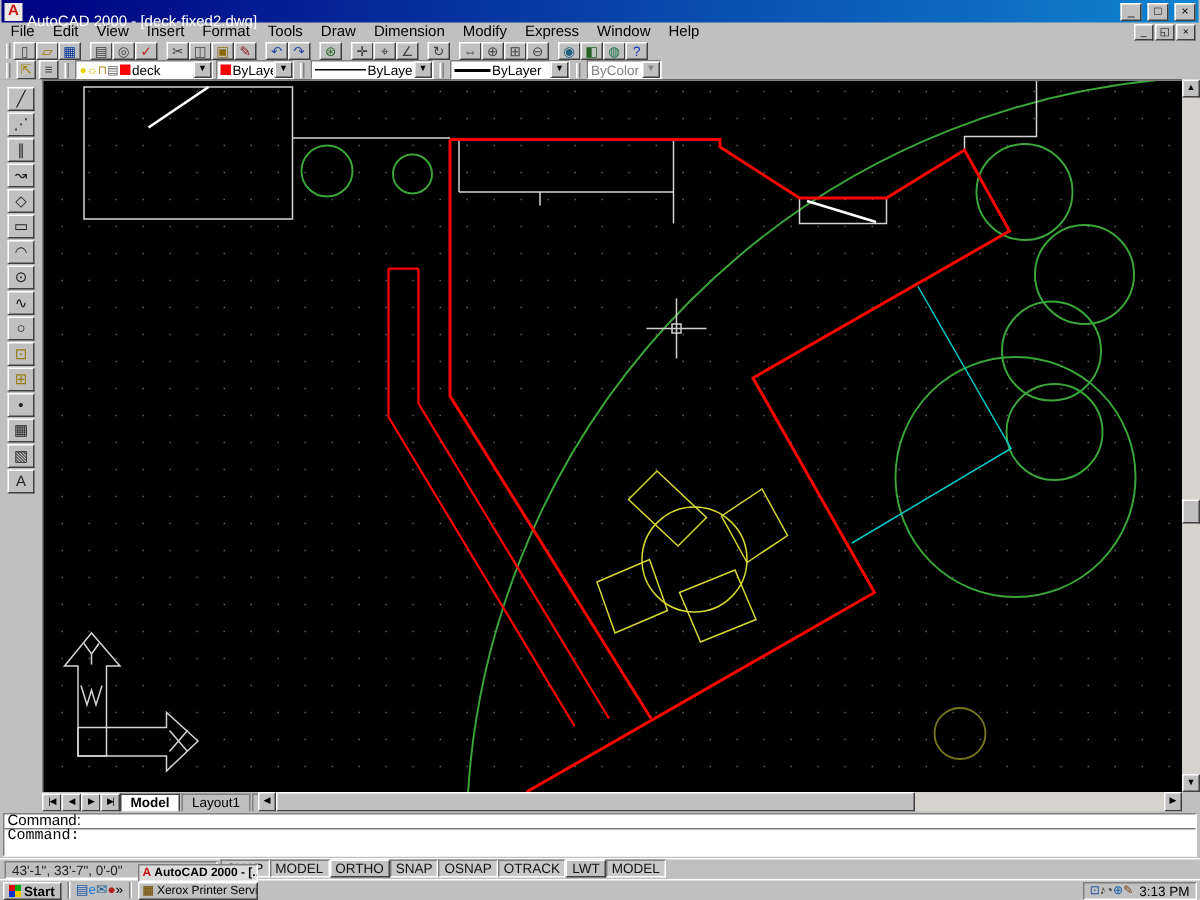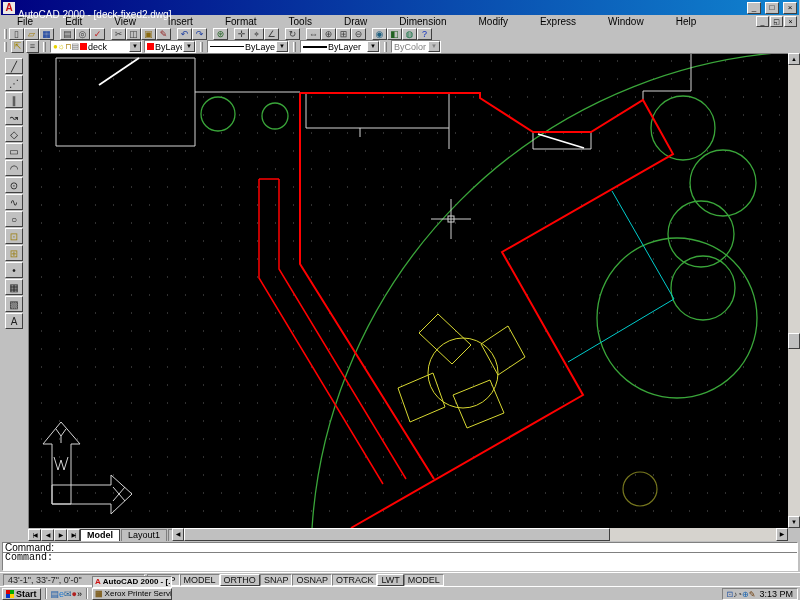--- a/index.html
+++ b/index.html
@@ -8,21 +8,21 @@
 .out{border:1px solid;border-color:#ffffff #404040 #404040 #ffffff;background:#c0c0c0;}
 .in{border:1px solid;border-color:#808080 #ffffff #ffffff #808080;}
 
 #titlebar{position:absolute;left:1px;top:0;width:798px;height:15px;background:linear-gradient(90deg,#000080,#1084d0);display:flex;align-items:center;padding:0 2px;gap:3px;}
 .appicon{width:12px;height:12px;background:#ece9e4;color:#cc1111;font-weight:bold;font-size:10px;line-height:12px;text-align:center;flex:0 0 12px;}
 #titletext{color:#fff;font-size:10px;font-weight:normal;flex:1;white-space:nowrap;overflow:hidden;margin-top:13px;}
 .tbtn{width:14px;height:12px;font-size:8px;line-height:10px;text-align:center;color:#000;}
 .tbtn+.tbtn{margin-left:1px;}
 
 #menubar{position:absolute;left:1px;top:15px;width:798px;height:13px;display:flex;align-items:center;}
-.menuitem{padding:0 16px;height:13px;line-height:13px;font-size:10px;}
+.menuitem{padding:0 6px;height:13px;line-height:13px;font-size:10px;}
 #mdibtns{margin-left:auto;display:flex;gap:1px;padding-right:2px;}
 .mbtn{width:13px;height:11px;font-size:7px;line-height:9px;text-align:center;}
 
 #tb1{position:absolute;left:0;top:28px;width:800px;height:12px;display:flex;align-items:center;padding-left:2px;background:#c0c0c0;}
 .grip{width:3px;height:10px;margin:0 2px;border-left:1px solid #fff;border-right:1px solid #808080;}
 .ticon{width:15px;height:12px;font-size:9px;line-height:11px;text-align:center;flex:0 0 15px;}
 .tsep{width:6px;flex:0 0 6px;}
 
 #tb2{position:absolute;left:0;top:40px;width:800px;height:14px;display:flex;align-items:center;padding-left:2px;gap:2px;background:#c0c0c0;border-bottom:1px solid #808080;}
 .pbtn{width:13px;height:13px;font-size:9px;line-height:11px;text-align:center;}

